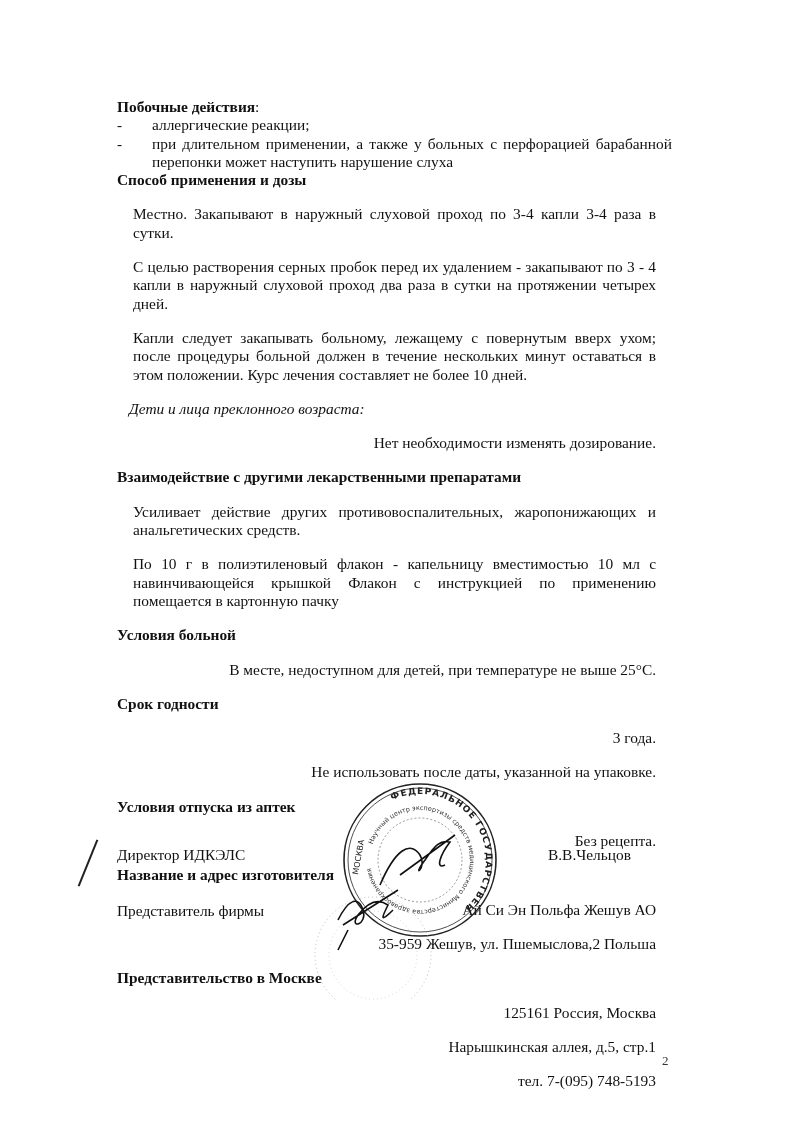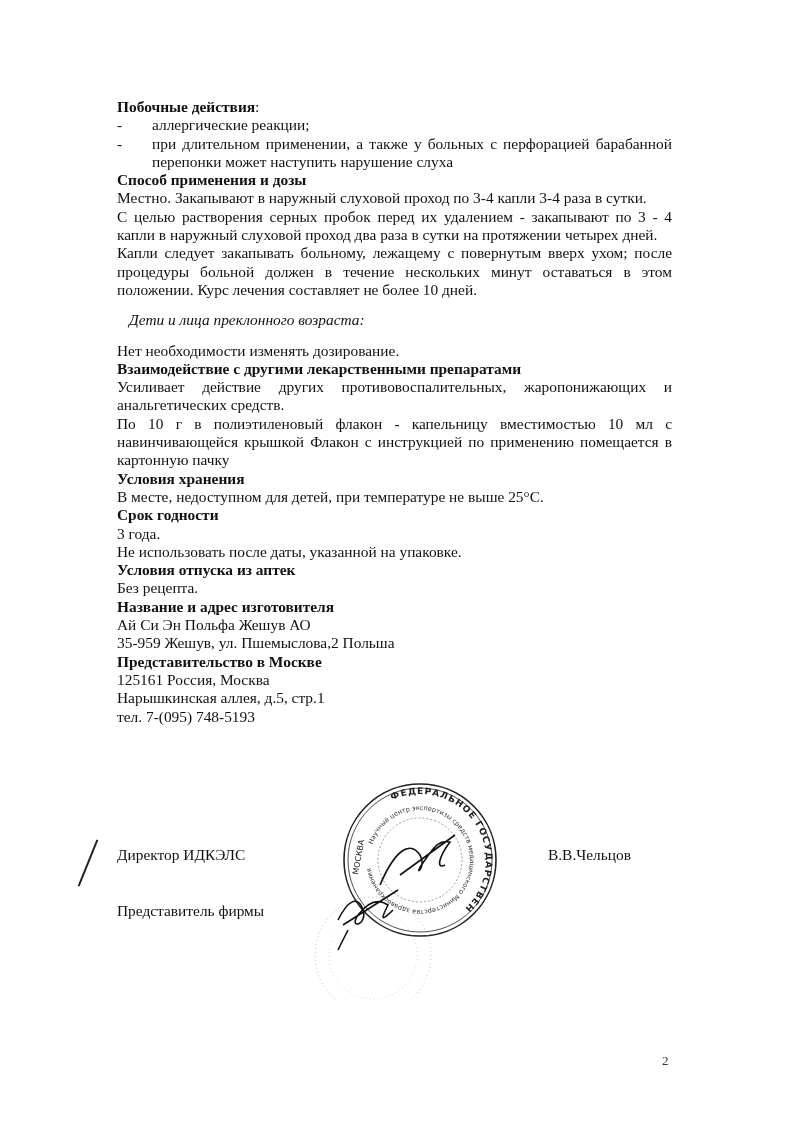--- a/index.html
+++ b/index.html
@@ -21,24 +21,24 @@
       top: 98px;
       width: 555px;
       font-size: 15.4px;
       line-height: 18.3px;
     }
     .h {
       font-weight: bold;
       margin: 0;
     }
     .p {
-      margin: 0;
+      margin: 16px;
       text-align: justify;
     }
-    .p.left { text-align: left; }
+    .p.left { text-align: right; }
     .i { font-style: italic; margin: 12px; }
     .bullet {
       position: relative;
       padding-left: 35px;
       margin: 0;
       text-align: justify;
     }
     .bullet .dash {
       position: absolute;
       left: 0;
@@ -95,21 +95,21 @@
   <p class="p">С целью растворения серных пробок перед их удалением - закапывают по 3  - 4 капли в наружный слуховой проход два раза в сутки на протяжении четырех дней.</p>
   <p class="p">Капли следует закапывать больному, лежащему с повернутым вверх ухом; после процедуры больной должен в течение нескольких минут оставаться в этом положении. Курс лечения составляет не более 10 дней.</p>
   <p class="i">Дети и лица преклонного возраста:</p>
   <p class="p left">Нет необходимости изменять дозирование.</p>
 
   <p class="h">Взаимодействие с другими лекарственными препаратами</p>
   <p class="p">Усиливает действие других противовоспалительных, жаропонижающих и анальгетических средств.</p>
 
   <p class="p">По 10 г в полиэтиленовый флакон - капельницу вместимостью 10 мл с навинчивающейся крышкой  Флакон с инструкцией по применению помещается в картонную пачку</p>
 
-  <p class="h">Условия хранения</p>
+  <p class="h">Условия больной</p>
   <p class="p left">В месте, недоступном для детей, при  температуре  не выше 25°С.</p>
 
   <p class="h">Срок годности</p>
   <p class="p left">3 года.</p>
   <p class="p left">Не использовать после даты, указанной на упаковке.</p>
 
   <p class="h">Условия отпуска из аптек</p>
   <p class="p left">Без рецепта.</p>
 
   <p class="h">Название и адрес изготовителя</p>

